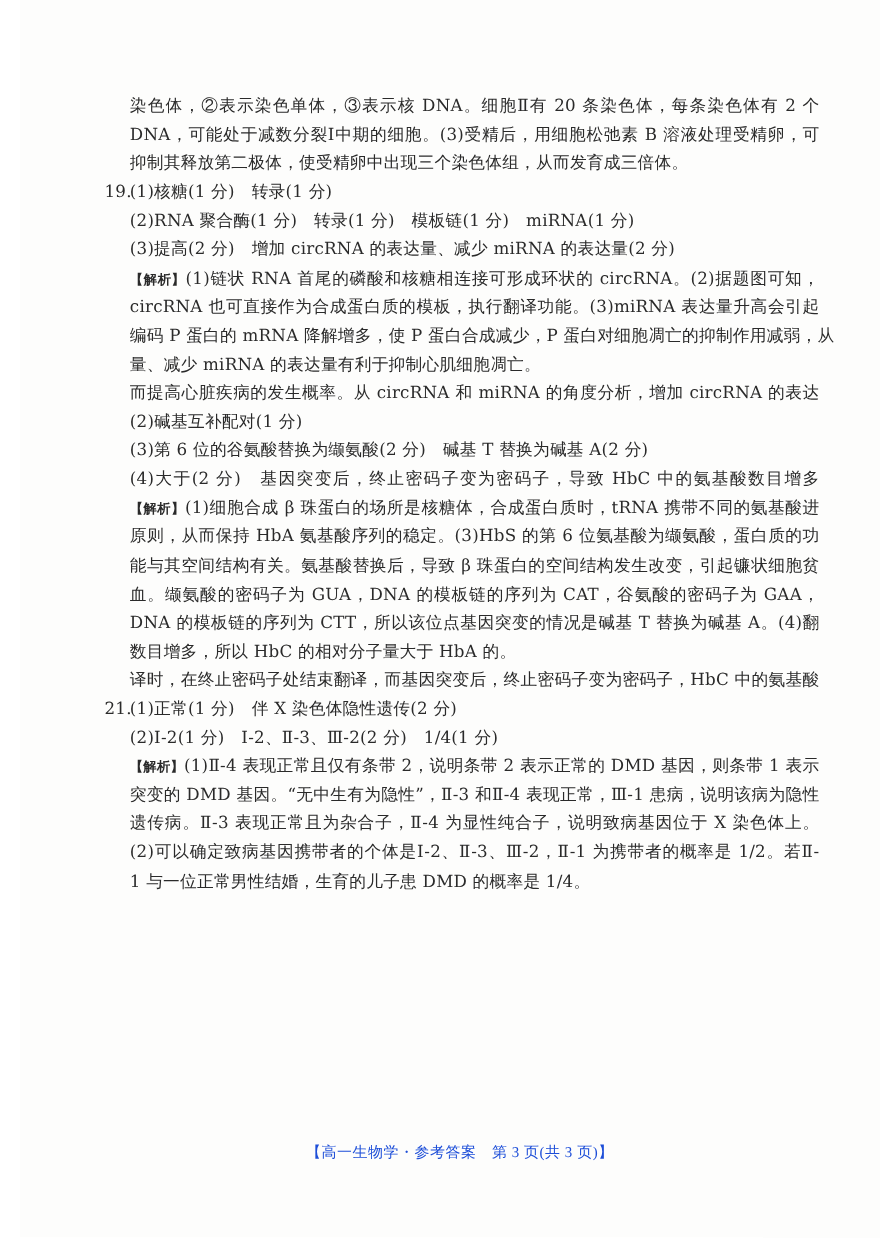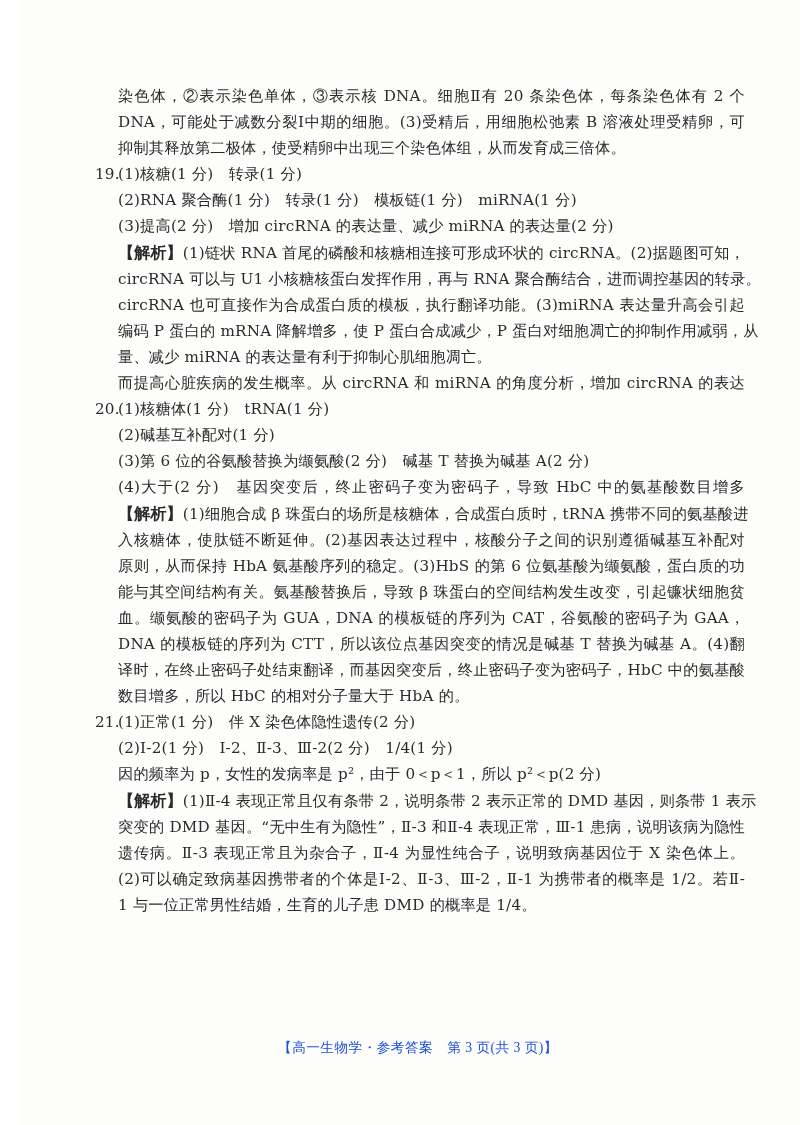--- a/index.html
+++ b/index.html
@@ -35,21 +35,21 @@
       letter-spacing: 0.2px;
     }
     .indent { padding-left: 23px; }
     .justify {
       text-align: justify;
       text-align-last: justify;
       width: 627px;
     }
     .justify.indent { width: 627px; }
     .qnum { display: inline-block; width: 23px; }
-    .tag { font-weight: bold; font-family: "DejaVu Sans", "Liberation Sans", sans-serif; font-size: 16px; }
+    .tag { font-weight: bold; font-family: "DejaVu Sans", "Liberation Sans", sans-serif; font-size: 12px; }
     .footer {
       position: absolute;
       left: 0; width: 800px;
       top: 1039px;
       text-align: center;
       font-family: Liberation Serif, serif;
       font-size: 13.6px;
       color: #1d4ed8;
       letter-spacing: 0.5px;
     }
@@ -65,48 +65,42 @@
     <div class="line indent">抑制其释放第二极体，使受精卵中出现三个染色体组，从而发育成三倍体。</div>
 
     <div class="line">
       <span class="qnum">19.</span><span>(1)核糖(1 分)　转录(1 分)</span>
     </div>
     <div class="line indent">(2)RNA 聚合酶(1 分)　转录(1 分)　模板链(1 分)　miRNA(1 分)</div>
     <div class="line indent">(3)提高(2 分)　增加 circRNA 的表达量、减少 miRNA 的表达量(2 分)</div>
     <div class="line indent justify">
       <span class="tag">【解析】</span><span>(1)链状 RNA 首尾的磷酸和核糖相连接可形成环状的 circRNA。(2)据题图可知，</span>
     </div>
-    <div class="line indent justify">circRNA 可以与 U1 小核糖核蛋白发挥作用，再与 RNA 聚合酶结合，进而调控基因的转录。</div>
     <div class="line indent justify">circRNA 也可直接作为合成蛋白质的模板，执行翻译功能。(3)miRNA 表达量升高会引起</div>
     <div class="line indent justify">编码 P 蛋白的 mRNA 降解增多，使 P 蛋白合成减少，P 蛋白对细胞凋亡的抑制作用减弱，从</div>
     <div class="line indent">量、减少 miRNA 的表达量有利于抑制心肌细胞凋亡。</div>
     <div class="line indent justify">而提高心脏疾病的发生概率。从 circRNA 和 miRNA 的角度分析，增加 circRNA 的表达</div>
 
-    <div class="line">
-      <span class="qnum">20.</span><span>(1)核糖体(1 分)　tRNA(1 分)</span>
-    </div>
     <div class="line indent">(2)碱基互补配对(1 分)</div>
     <div class="line indent">(3)第 6 位的谷氨酸替换为缬氨酸(2 分)　碱基 T 替换为碱基 A(2 分)</div>
     <div class="line indent justify">(4)大于(2 分)　基因突变后，终止密码子变为密码子，导致 HbC 中的氨基酸数目增多</div>
     <div class="line indent justify">
       <span class="tag">【解析】</span><span>(1)细胞合成 β 珠蛋白的场所是核糖体，合成蛋白质时，tRNA 携带不同的氨基酸进</span>
     </div>
-    <div class="line indent justify">入核糖体，使肽链不断延伸。(2)基因表达过程中，核酸分子之间的识别遵循碱基互补配对</div>
     <div class="line indent justify">原则，从而保持 HbA 氨基酸序列的稳定。(3)HbS 的第 6 位氨基酸为缬氨酸，蛋白质的功</div>
     <div class="line indent justify">能与其空间结构有关。氨基酸替换后，导致 β 珠蛋白的空间结构发生改变，引起镰状细胞贫</div>
     <div class="line indent justify">血。缬氨酸的密码子为 GUA，DNA 的模板链的序列为 CAT，谷氨酸的密码子为 GAA，</div>
     <div class="line indent justify">DNA 的模板链的序列为 CTT，所以该位点基因突变的情况是碱基 T 替换为碱基 A。(4)翻</div>
+    <div class="line indent">数目增多，所以 HbC 的相对分子量大于 HbA 的。</div>
     <div class="line indent justify">译时，在终止密码子处结束翻译，而基因突变后，终止密码子变为密码子，HbC 中的氨基酸</div>
-    <div class="line indent">数目增多，所以 HbC 的相对分子量大于 HbA 的。</div>
 
     <div class="line">
       <span class="qnum">21.</span><span>(1)正常(1 分)　伴 X 染色体隐性遗传(2 分)</span>
     </div>
     <div class="line indent">(2)Ⅰ-2(1 分)　Ⅰ-2、Ⅱ-3、Ⅲ-2(2 分)　1/4(1 分)</div>
-    <div class="line indent">因的频率为 p，女性的发病率是 p²，由于 0＜p＜1，所以 p²＜p(2 分)</div>
     <div class="line indent justify">
       <span class="tag">【解析】</span><span>(1)Ⅱ-4 表现正常且仅有条带 2，说明条带 2 表示正常的 DMD 基因，则条带 1 表示</span>
     </div>
     <div class="line indent justify">突变的 DMD 基因。“无中生有为隐性”，Ⅱ-3 和Ⅱ-4 表现正常，Ⅲ-1 患病，说明该病为隐性</div>
     <div class="line indent justify">遗传病。Ⅱ-3 表现正常且为杂合子，Ⅱ-4 为显性纯合子，说明致病基因位于 X 染色体上。</div>
     <div class="line indent justify">(2)可以确定致病基因携带者的个体是Ⅰ-2、Ⅱ-3、Ⅲ-2，Ⅱ-1 为携带者的概率是 1/2。若Ⅱ-</div>
     <div class="line indent">1 与一位正常男性结婚，生育的儿子患 DMD 的概率是 1/4。</div>
 
   </div>
 

